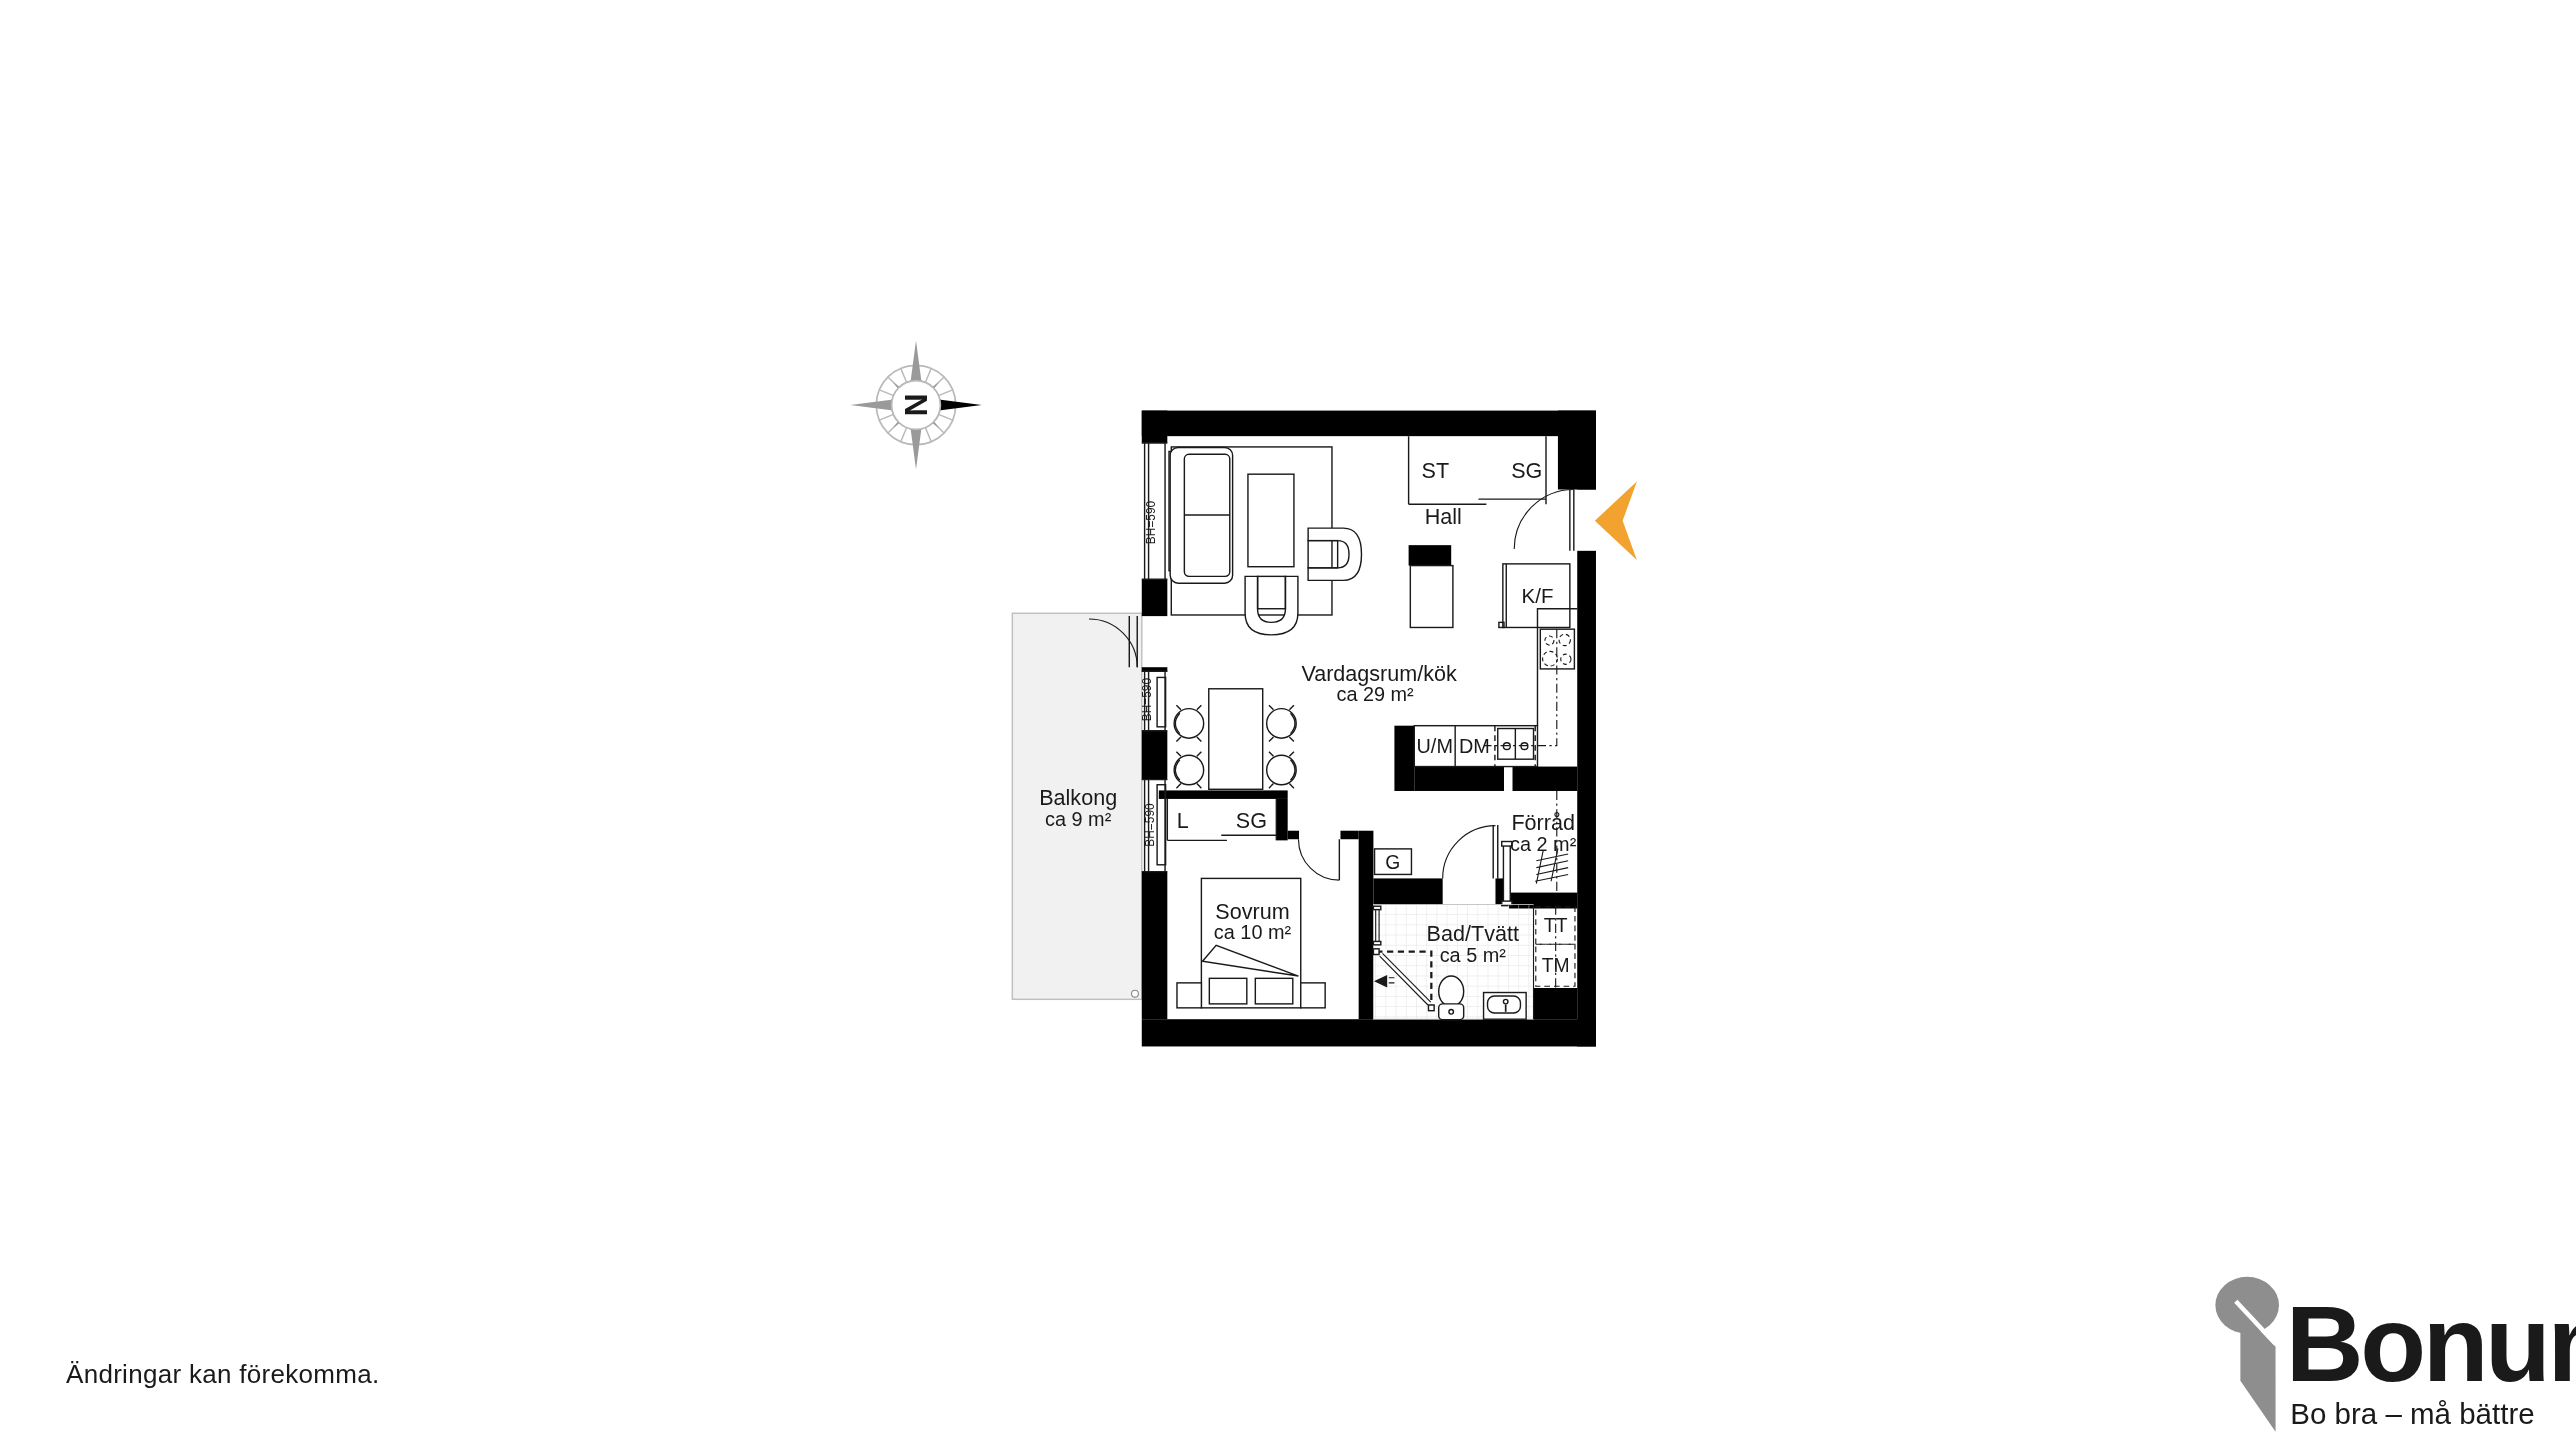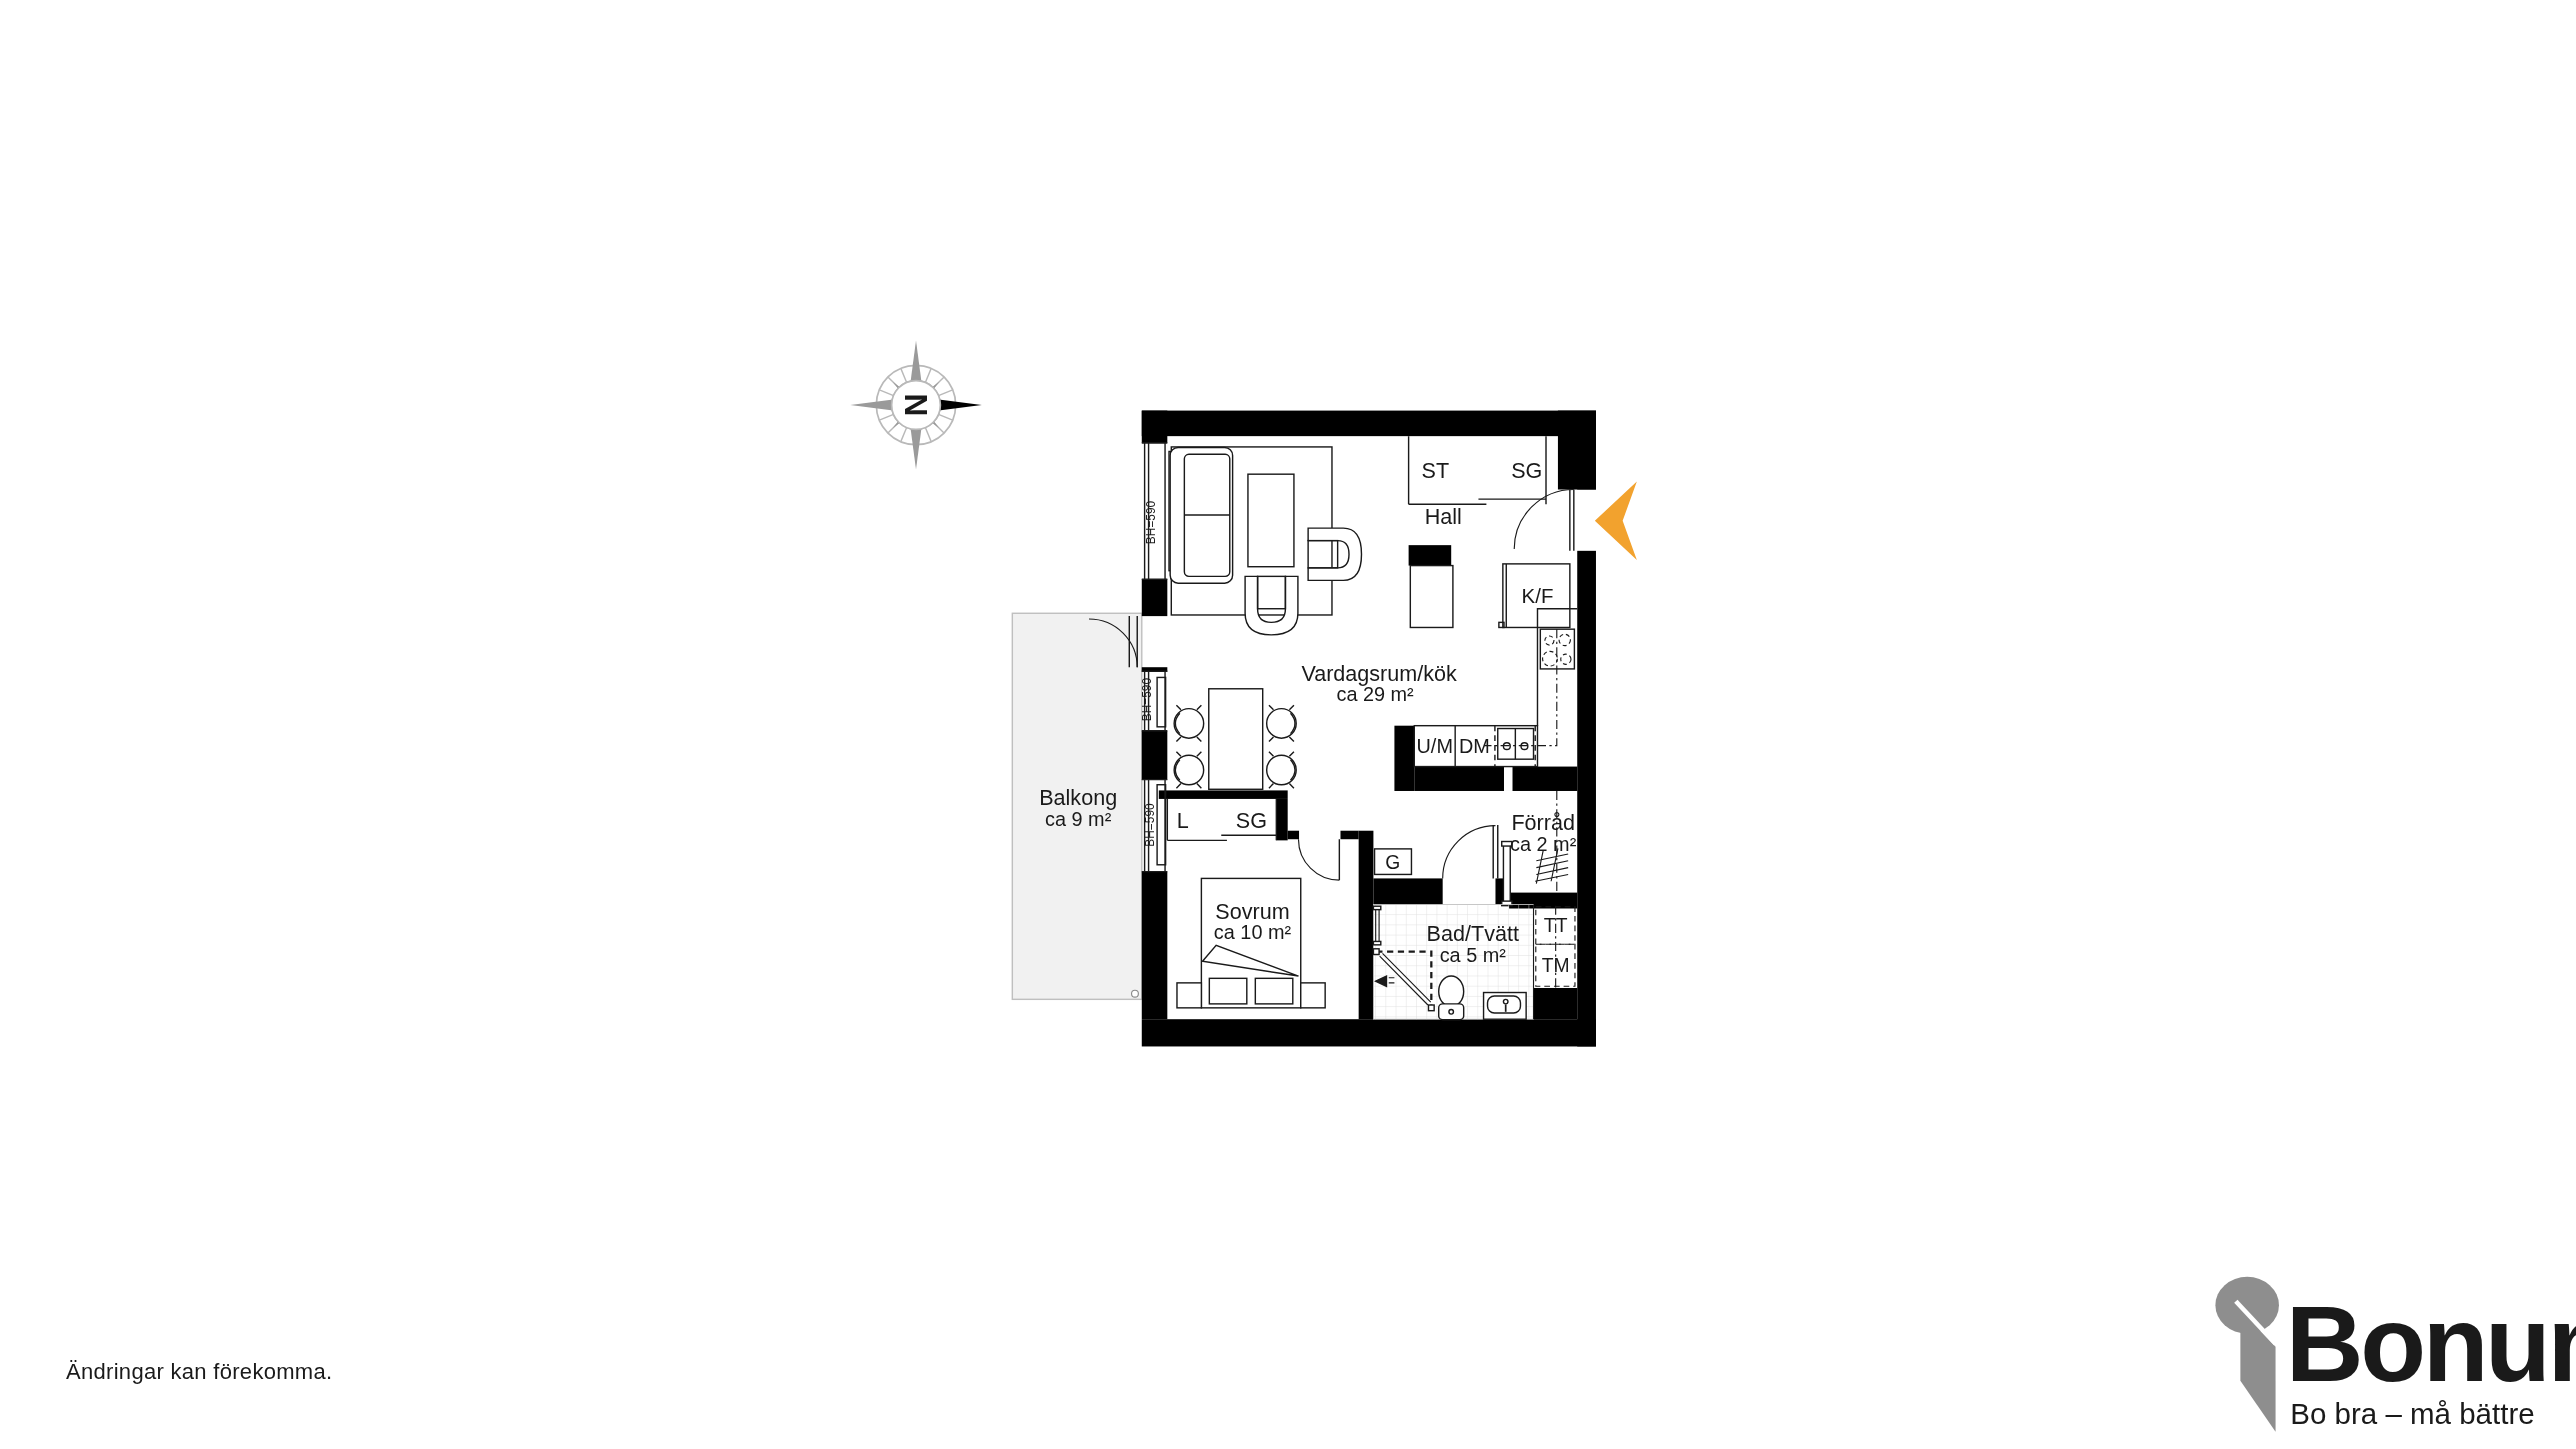--- a/index.html
+++ b/index.html
@@ -1,18 +1,18 @@
 <!DOCTYPE html>
 <html style="font-size:9px"><head>
 <meta charset="utf-8">
 <style>
   html,body{margin:0;padding:0;background:#ffffff;width:2576px;height:1449px;overflow:hidden;
             font-family:"Liberation Sans",sans-serif;}
   .abs{position:absolute;}
-  #disclaimer{left:66px;top:1359px;font-size:22px;color:#1a1a1a;letter-spacing:0.3px;}
+  #disclaimer{left:66px;top:1359px;font-size:26px;color:#1a1a1a;letter-spacing:0.3px;}
   svg text{font-family:"Liberation Sans",sans-serif;fill:#1a1a1a;}
 </style>
 </head>
 <body>
 
 <svg class="abs" style="left:848px;top:337px" width="136" height="136" viewBox="0 0 240 240">
   <g stroke="#b9b9b9" fill="none" stroke-width="3">
     <circle cx="120" cy="120" r="70"></circle>
     <circle cx="120" cy="120" r="43"></circle>
     <g stroke-width="2.5">

